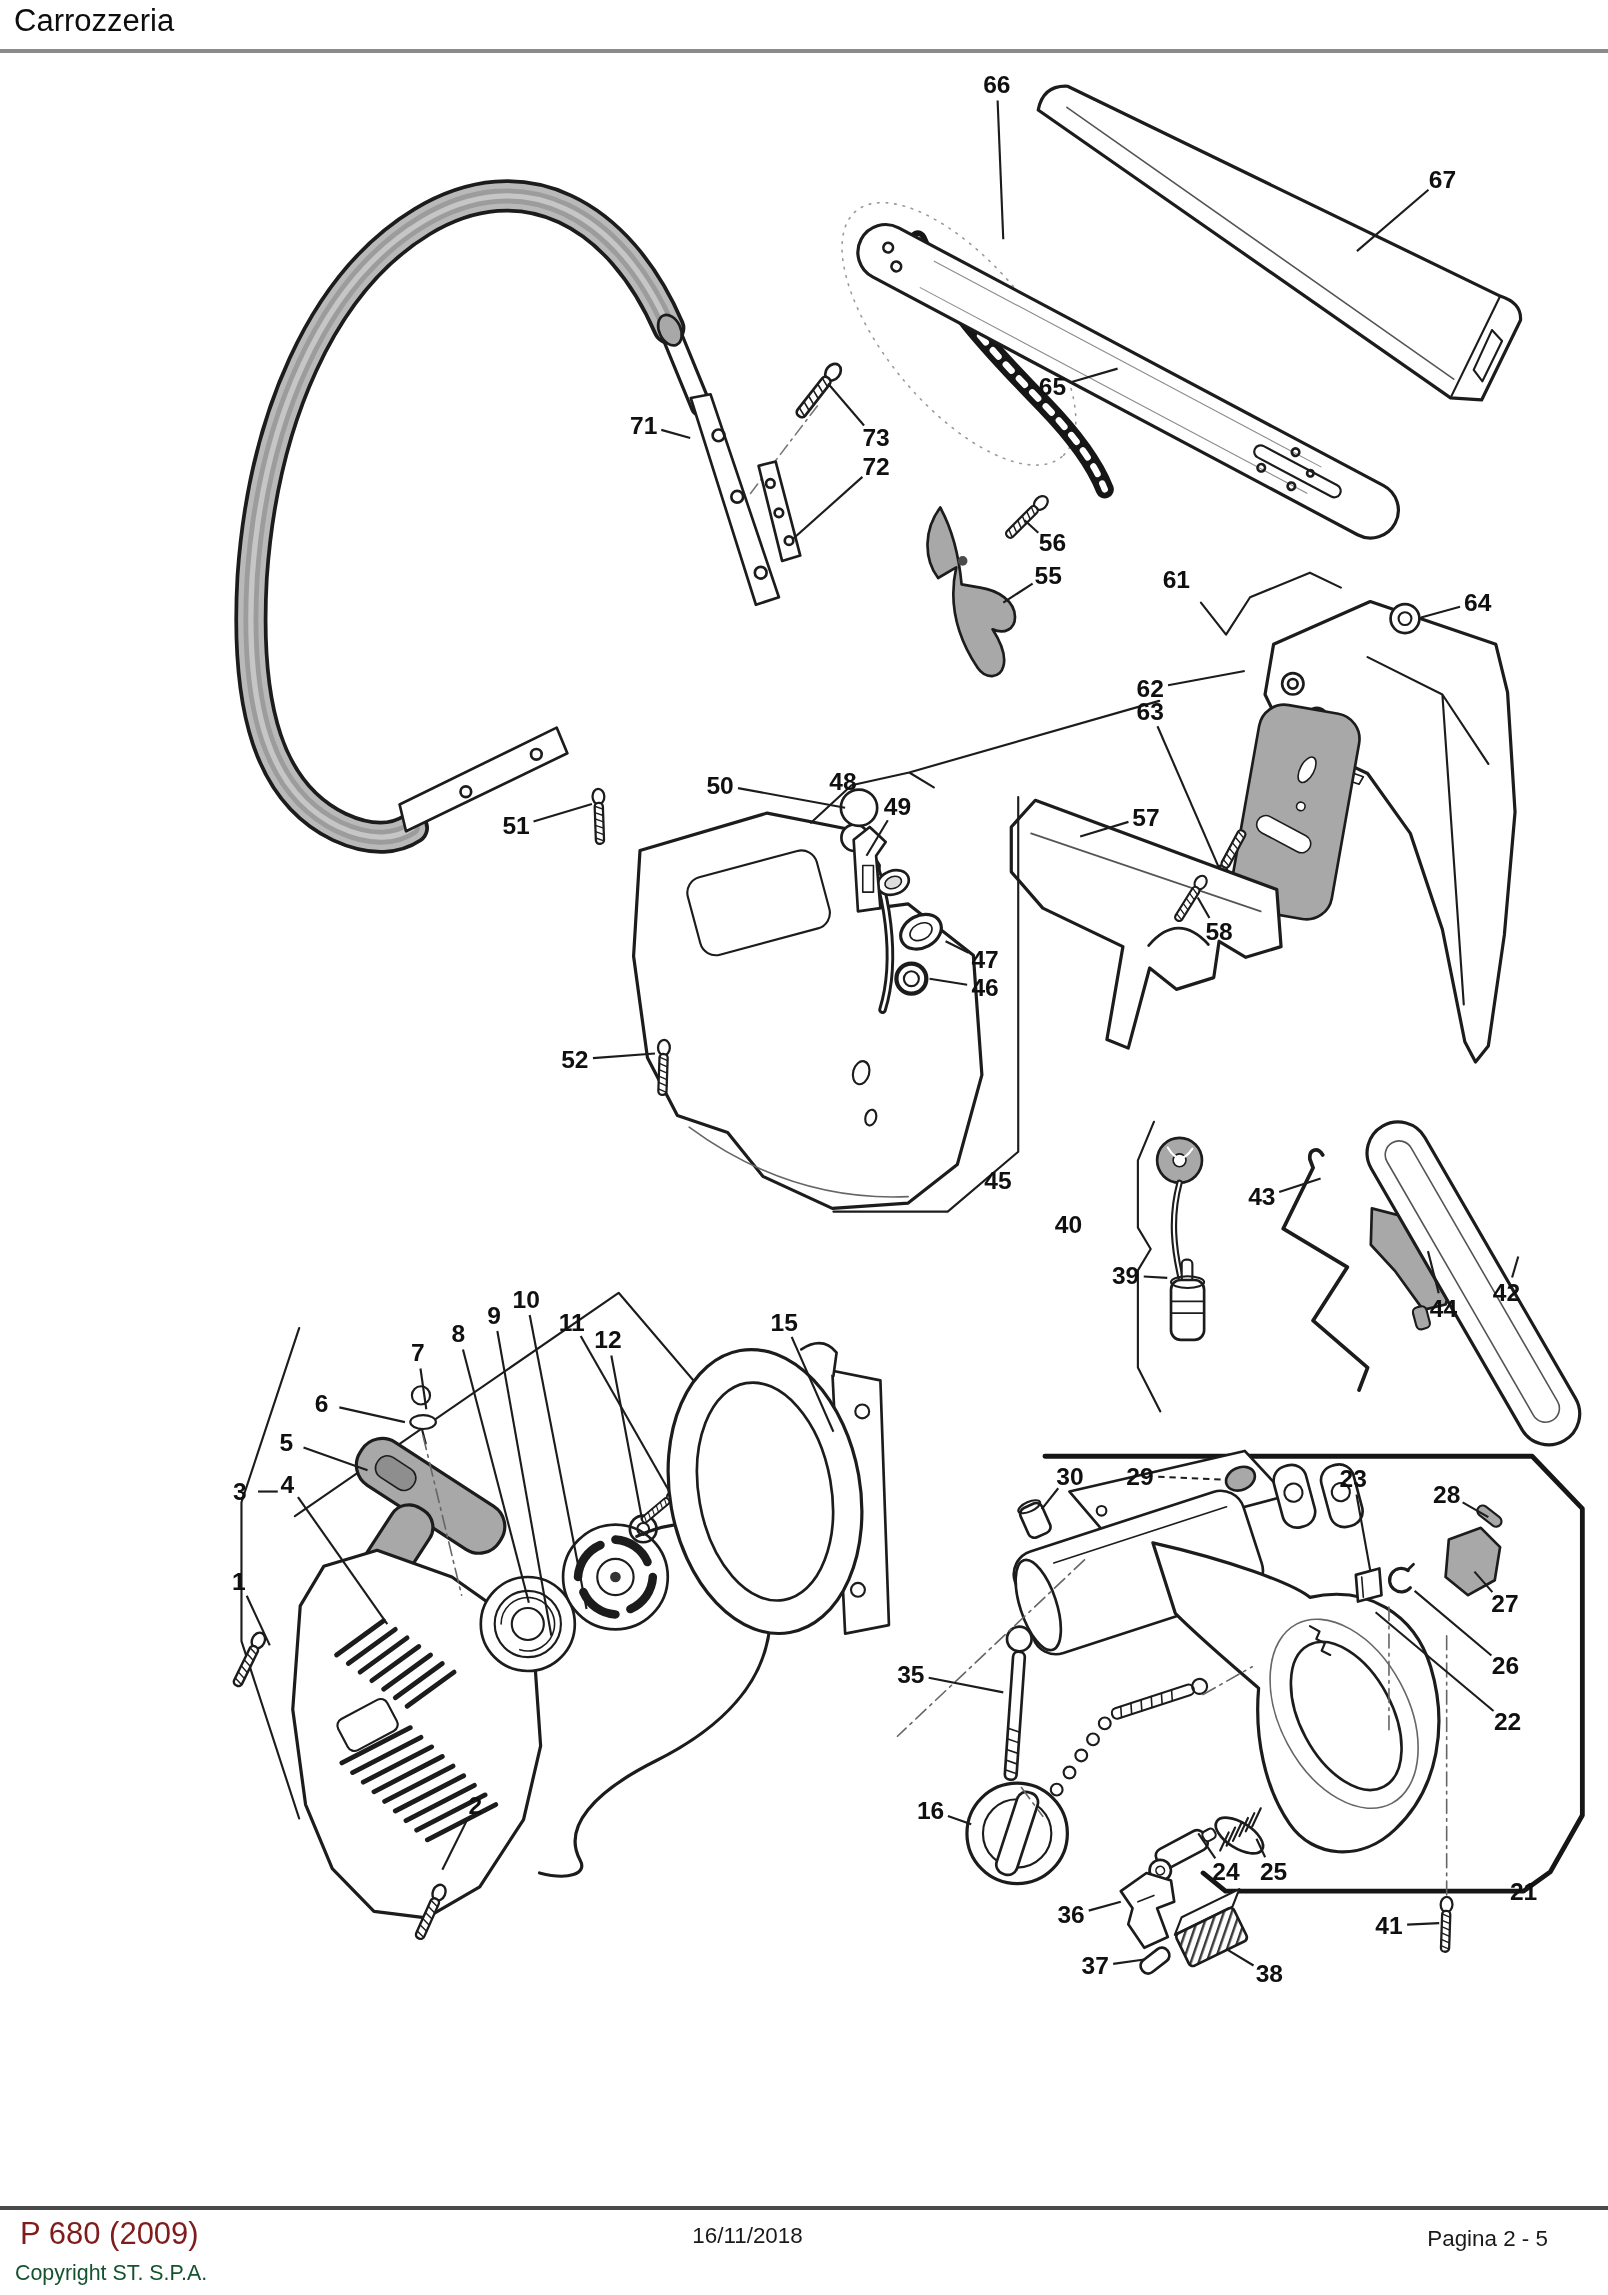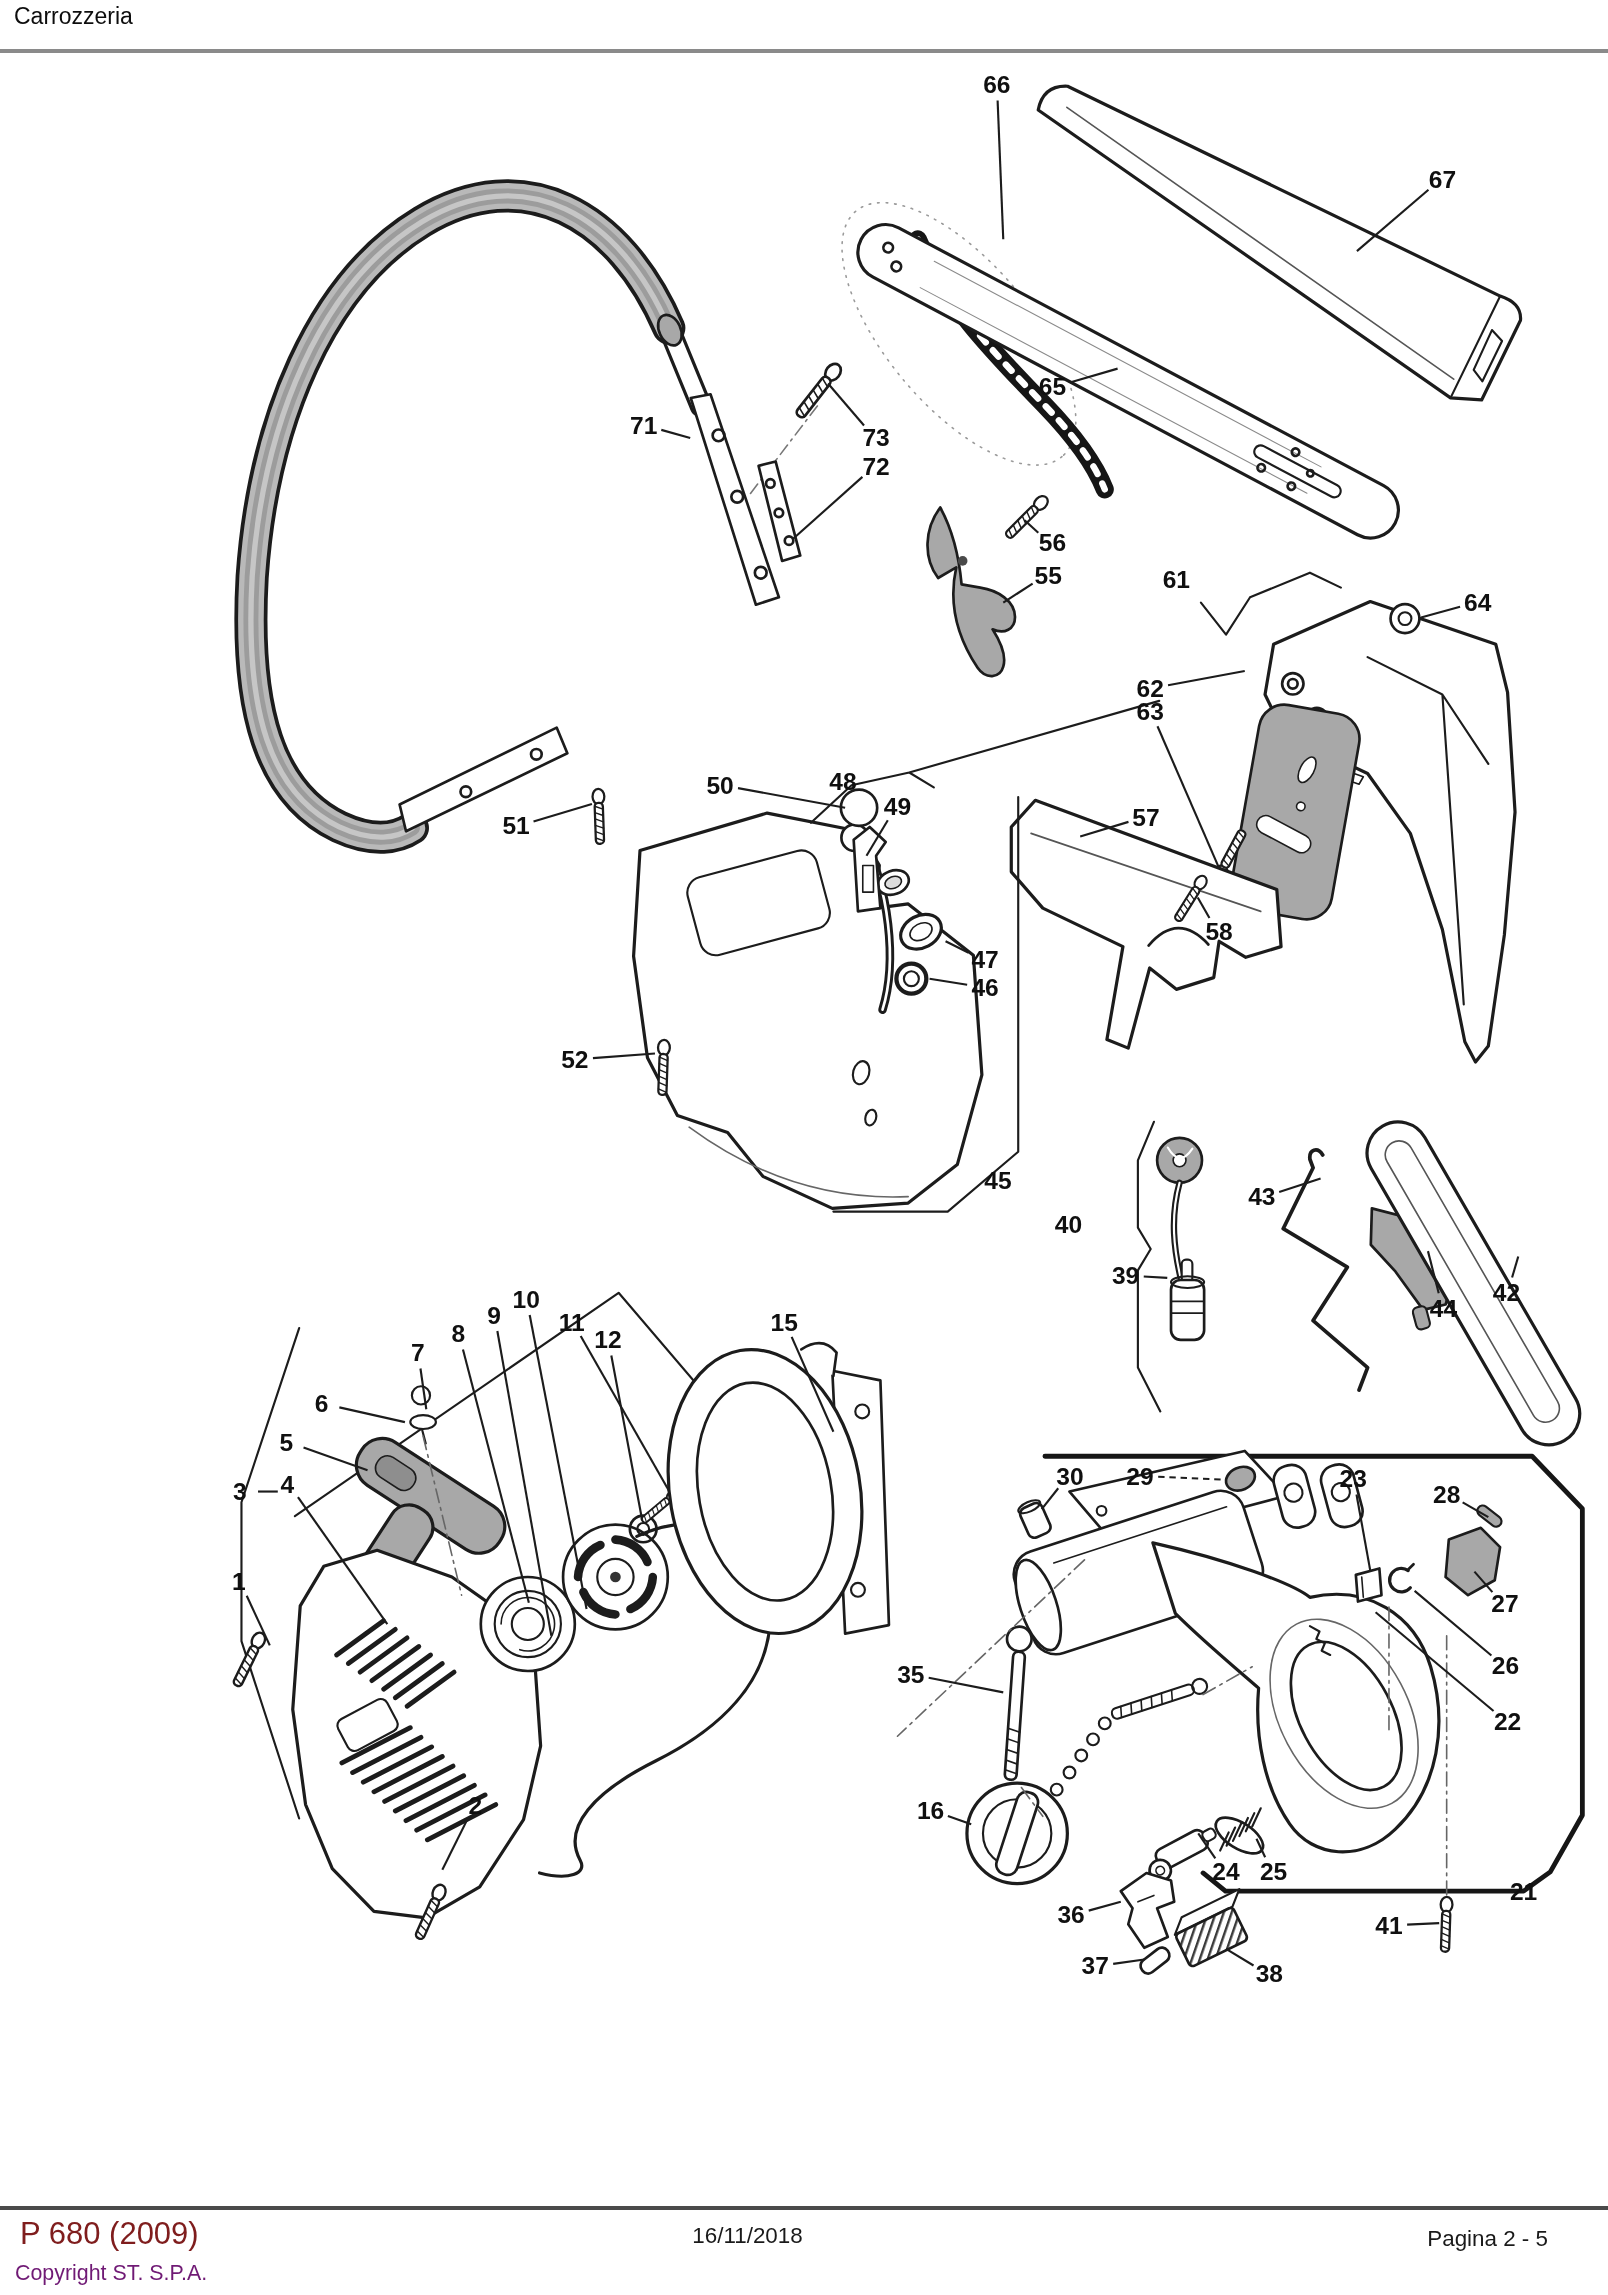--- a/index.html
+++ b/index.html
@@ -1,21 +1,21 @@
 <!DOCTYPE html>
 <html style="font-size:8.5px"><head>
 <meta charset="utf-8">
 <style>
   html,body{margin:0;padding:0;background:#fff;}
   body{width:1608px;height:2295px;position:relative;font-family:"Liberation Sans",sans-serif;color:#111;overflow:hidden;}
-  .hdr-title{position:absolute;left:14px;top:3.2px;font-size:23px;color:#0d0d0d;}
+  .hdr-title{position:absolute;left:14px;top:3.2px;font-size:31px;color:#0d0d0d;}
   .hdr-rule{position:absolute;left:0;top:49px;width:1608px;height:3.7px;background:#8a8a8a;}
   .ftr-rule{position:absolute;left:0;top:2206px;width:1608px;height:3.7px;background:#4a4a4a;}
   .ftr-model{position:absolute;left:20px;top:2216px;font-size:31px;color:#7f1d1d;}
-  .ftr-copy{position:absolute;left:15px;top:2261px;font-size:21.4px;color:#701a75;}
+  .ftr-copy{position:absolute;left:15px;top:2261px;font-size:21.4px;color:#14532d;}
   .ftr-date{position:absolute;left:0;top:2223px;width:1495px;text-align:center;font-size:22.4px;color:#1a1a1a;}
   .ftr-page{position:absolute;right:60px;top:2226px;font-size:22.4px;color:#1a1a1a;}
   svg#art{position:absolute;left:0;top:0;}
   .lbl{font:700 46px "Liberation Sans",sans-serif;fill:#101010;}
 </style>
 </head>
 <body>
 
 <div class="hdr-title">Carrozzeria</div>
 <div class="hdr-rule"></div>

